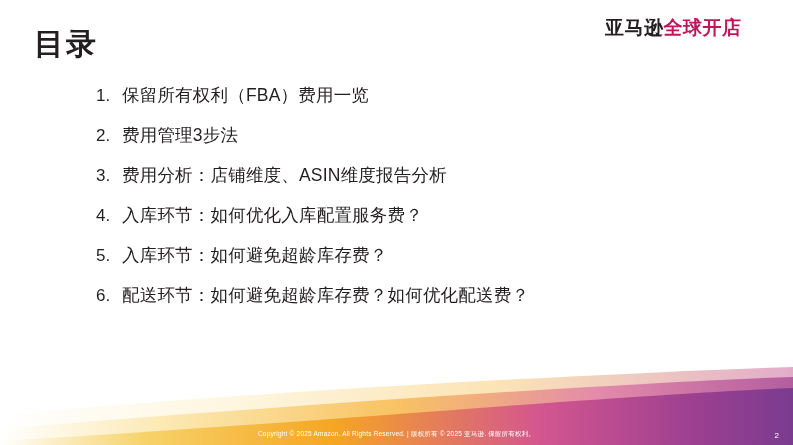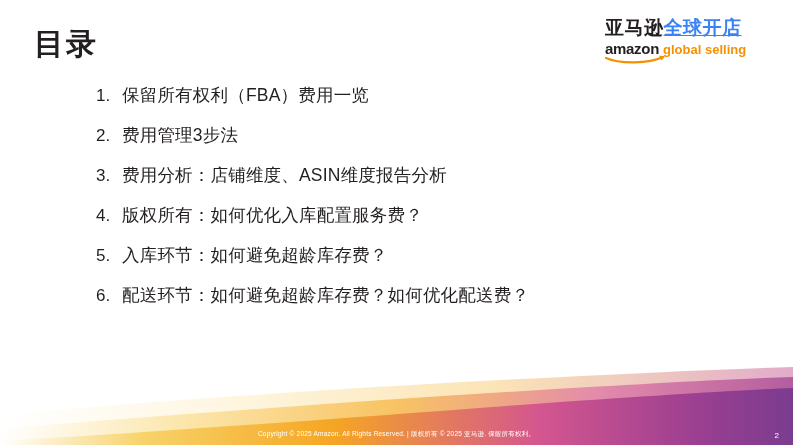--- a/index.html
+++ b/index.html
@@ -30,21 +30,21 @@
     text-align: left;
     line-height: 1;
   }
   .logo-cn {
     font-size: 19px;
     font-weight: bold;
     letter-spacing: 0.5px;
     white-space: nowrap;
   }
   .logo-cn .dark { color: #231f20; text-align: right; }
-  .logo-cn .orange { color: #3b82f6; text-decoration: underline; }
+  .logo-cn .orange { color: #be185d; }
   .logo-amazon {
     margin-top: 4px;
     white-space: nowrap;
     font-size: 15px;
     font-weight: bold;
   }
   .logo-amazon .word {
     color: #231f20;
     letter-spacing: -0.3px;
   }
@@ -131,27 +131,20 @@
 </style>
 </head>
 <body>
 
 <div class="slide">
 
   <div class="logo">
     <div class="logo-cn">
       <span class="dark">亚马逊</span><span class="orange">全球开店</span>
     </div>
-    <div class="logo-amazon">
-      <span class="word">amazon</span><span class="gs">global selling</span>
-      <svg class="logo-swoosh" viewBox="0 0 62 9">
-        <path d="M1,3 C14,9 44,9 58,2" stroke="#f59100" stroke-width="2.2" fill="none" stroke-linecap="round"></path>
-        <path d="M54,0.6 L60,1.6 L56.5,5.4 Z" fill="#f59100"></path>
-      </svg>
-    </div>
   </div>
 
   <div class="slide-title">目录</div>
 
   <div class="toc">
 
     <div class="toc-item">
       <span class="toc-num">1.</span>
       <span class="toc-text">保留所有权利（FBA）费用一览</span>
     </div>
@@ -161,21 +154,21 @@
       <span class="toc-text">费用管理3步法</span>
     </div>
 
     <div class="toc-item">
       <span class="toc-num">3.</span>
       <span class="toc-text">费用分析：店铺维度、ASIN维度报告分析</span>
     </div>
 
     <div class="toc-item">
       <span class="toc-num">4.</span>
-      <span class="toc-text">版权所有：如何优化入库配置服务费？</span>
+      <span class="toc-text">入库环节：如何优化入库配置服务费？</span>
     </div>
 
     <div class="toc-item">
       <span class="toc-num">5.</span>
       <span class="toc-text">入库环节：如何避免超龄库存费？</span>
     </div>
 
     <div class="toc-item">
       <span class="toc-num">6.</span>
       <span class="toc-text">配送环节：如何避免超龄库存费？如何优化配送费？</span>

